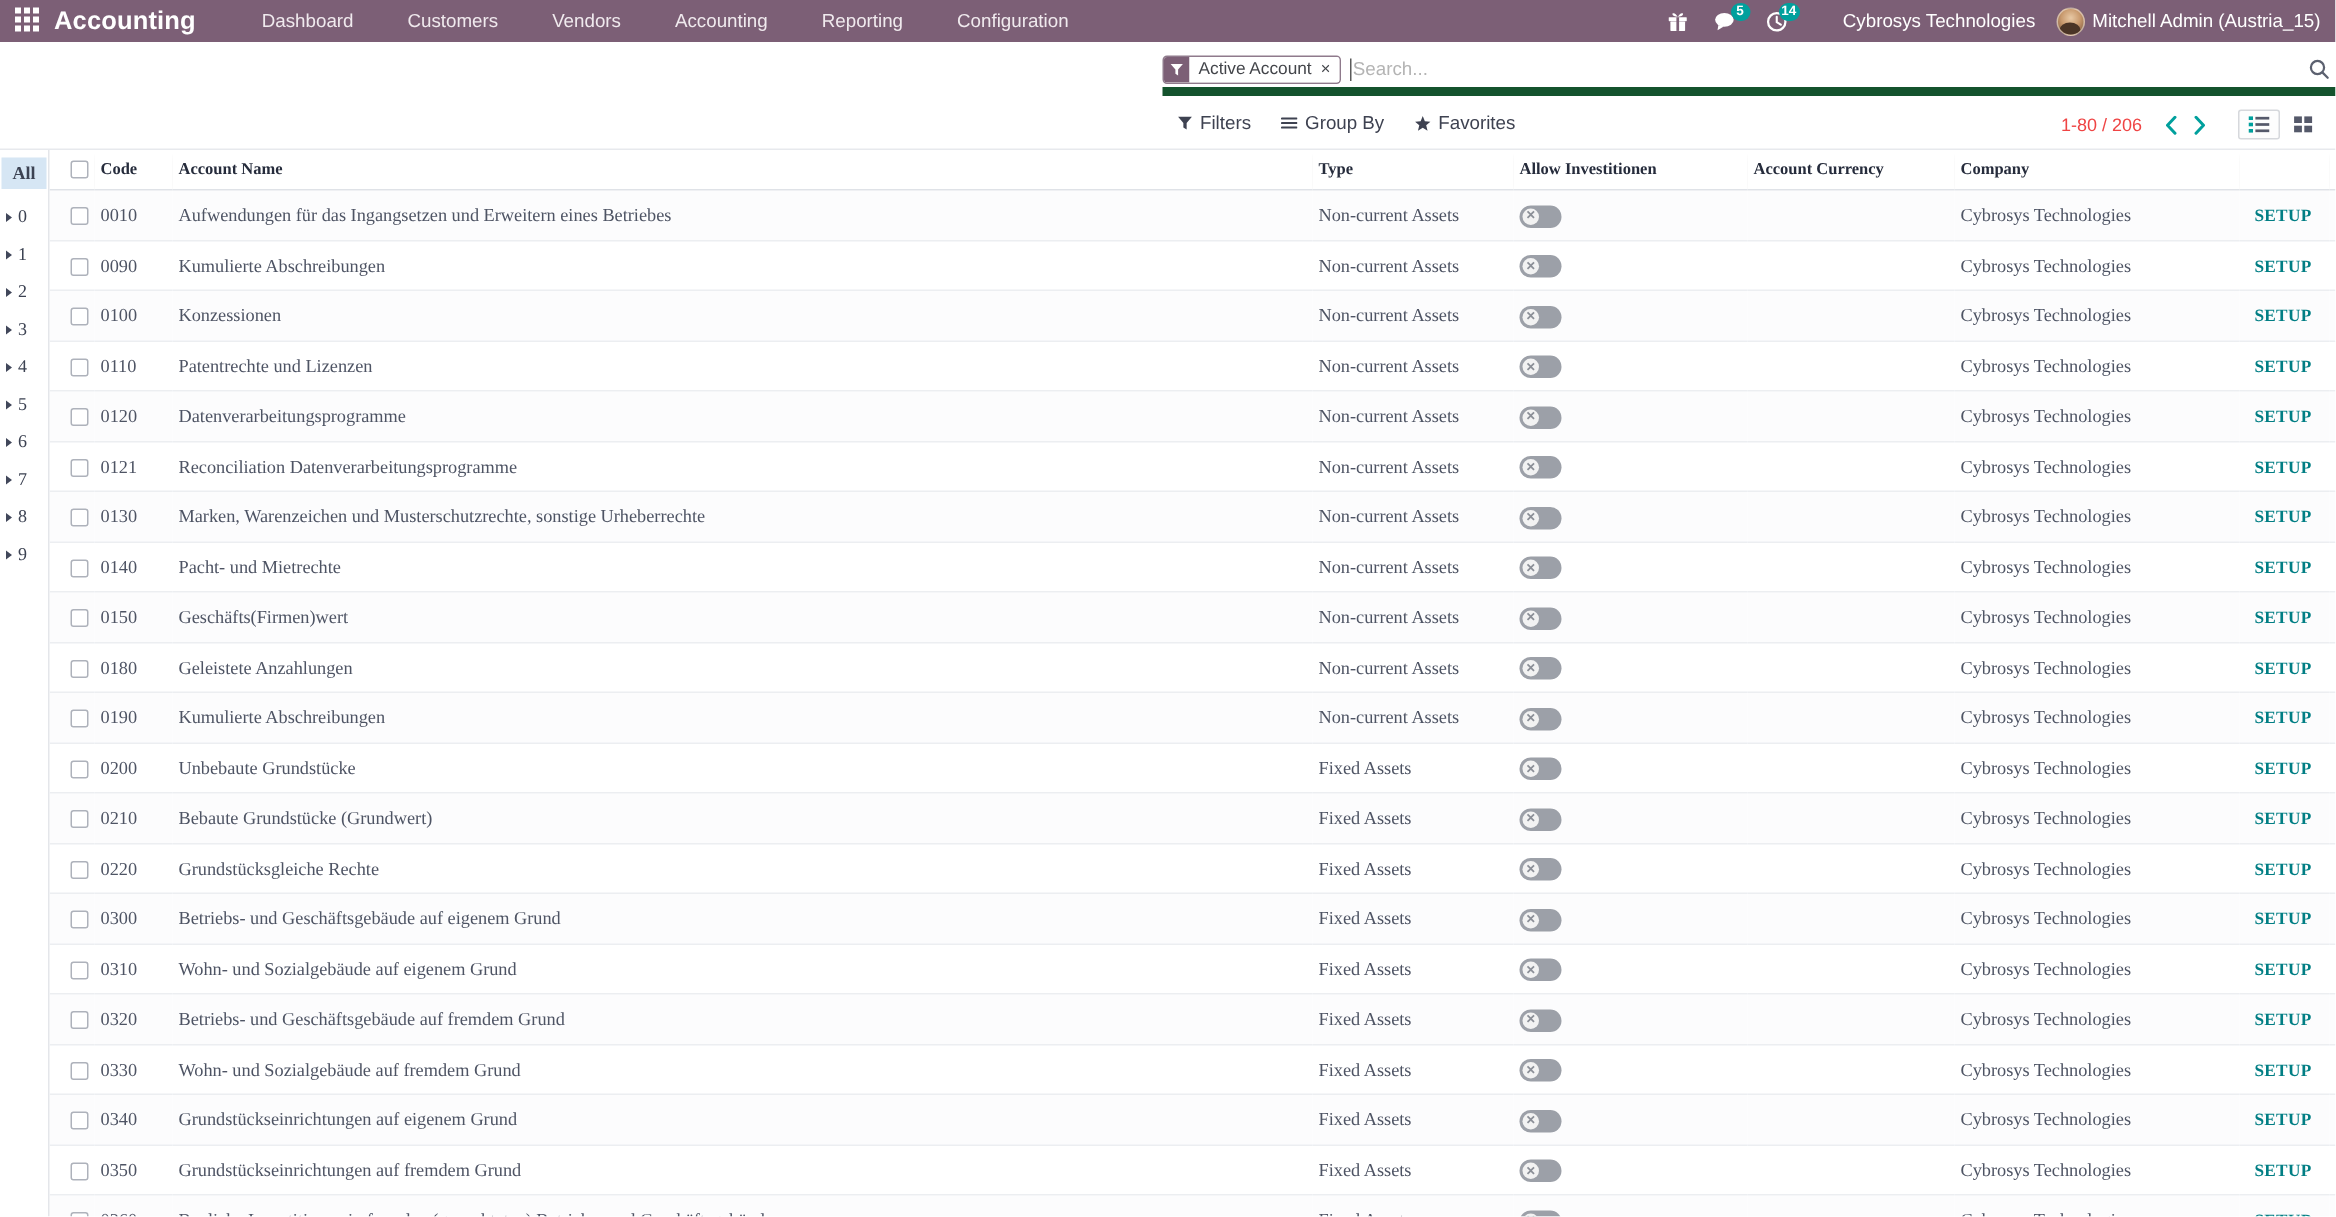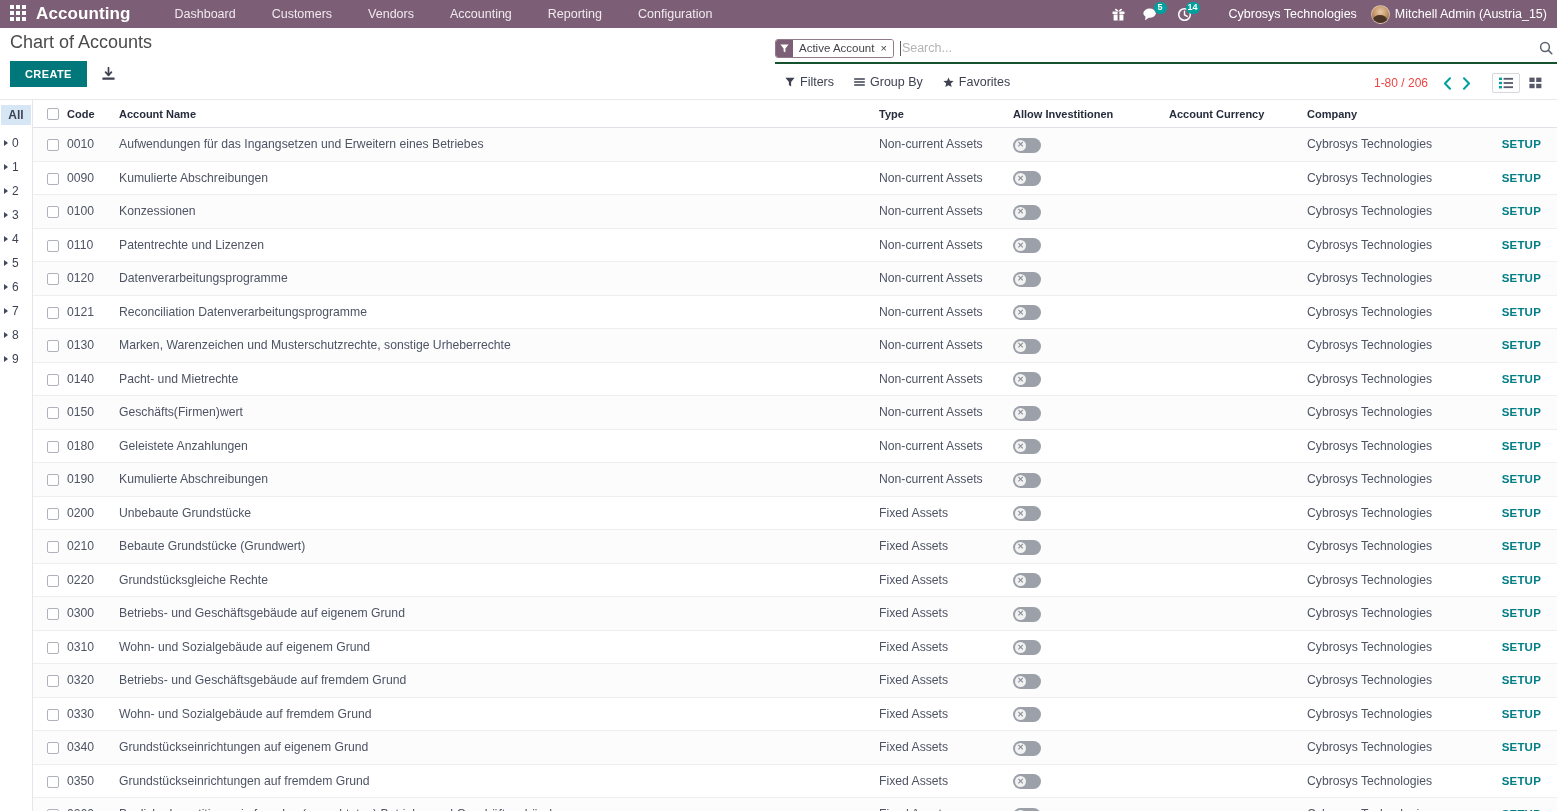--- a/index.html
+++ b/index.html
@@ -146,21 +146,21 @@
   .icon-import { cursor: pointer; display: flex; align-items: center; }
 
   
   .search-wrap {
     position: absolute;
     left: 775px; right: 0; top: 0;
   }
   .searchview {
     display: flex;
     align-items: center;
-    border-bottom: 2px solid #14532d;
+    border-bottom: 6px solid #14532d;
     height: 30px;
     margin-top: 6px;
     padding-right: 4px;
   }
   .facet {
     display: flex;
     align-items: stretch;
     height: 19px;
     border-radius: 3px;
     overflow: hidden;
@@ -277,20 +277,21 @@
     color: #4b4e59;
     border-color: #d6d8dc;
     background: #fdfdfd;
   }
 
   
   .content {
     display: flex;
     height: calc(811px - 28px - 72px);
     overflow: hidden;
+    font-family: Liberation Serif, serif;
   }
   .sidebar {
     width: 33px;
     flex-shrink: 0;
     border-right: 1px solid #e4e6ea;
     padding-top: 5px;
     background: #ffffff;
     overflow: hidden;
   }
   .side-all {
@@ -458,32 +459,20 @@
     </div>
     <div class="company-name">Cybrosys Technologies</div>
     <div class="user-menu">
       <div class="avatar"></div>
       <span class="user-name">Mitchell Admin (Austria_15)</span>
     </div>
   </div>
 </div>
 
 <div class="control-panel">
-  <div class="cp-left">
-    <div class="page-title">Chart of Accounts</div>
-    <div class="btn-row">
-      <button class="btn-create">CREATE</button>
-      <span class="icon-import">
-        <svg width="15" height="15" viewBox="0 0 15 15" fill="#3e4251">
-          <path d="M7.5 0.8 L7.5 7.4 M4.6 5.2 L7.5 8.3 L10.4 5.2" stroke="#3e4251" stroke-width="1.7" fill="none" stroke-linecap="round" stroke-linejoin="round"></path>
-          <rect x="1.4" y="10.6" width="12.2" height="2.2" rx="0.5"></rect>
-        </svg>
-      </span>
-    </div>
-  </div>
 
   <div class="search-wrap">
     <div class="searchview">
       <div class="facet">
         <span class="facet-icon">
           <svg width="9" height="9" viewBox="0 0 9 9" fill="#ffffff">
             <path d="M0.4 0.6 L8.6 0.6 L5.4 4.4 L5.4 8.4 L3.6 7.2 L3.6 4.4 Z"></path>
           </svg>
         </span>
         <span class="facet-label">Active Account</span>

